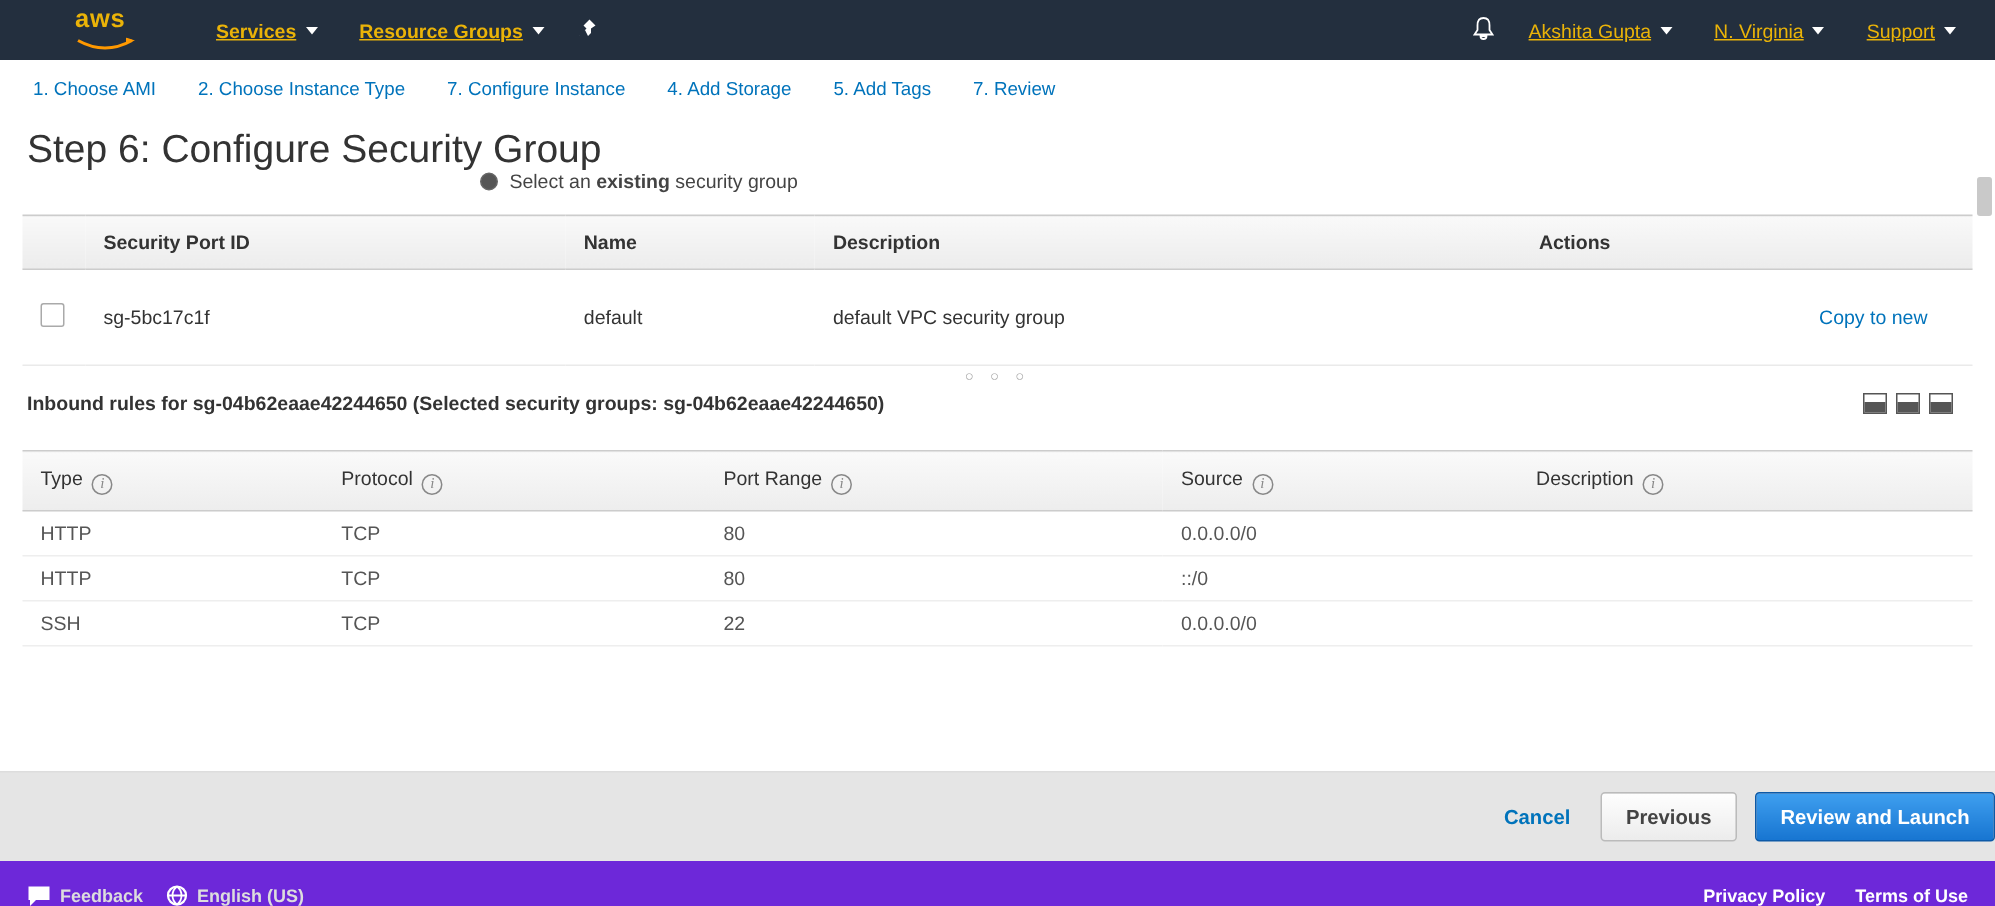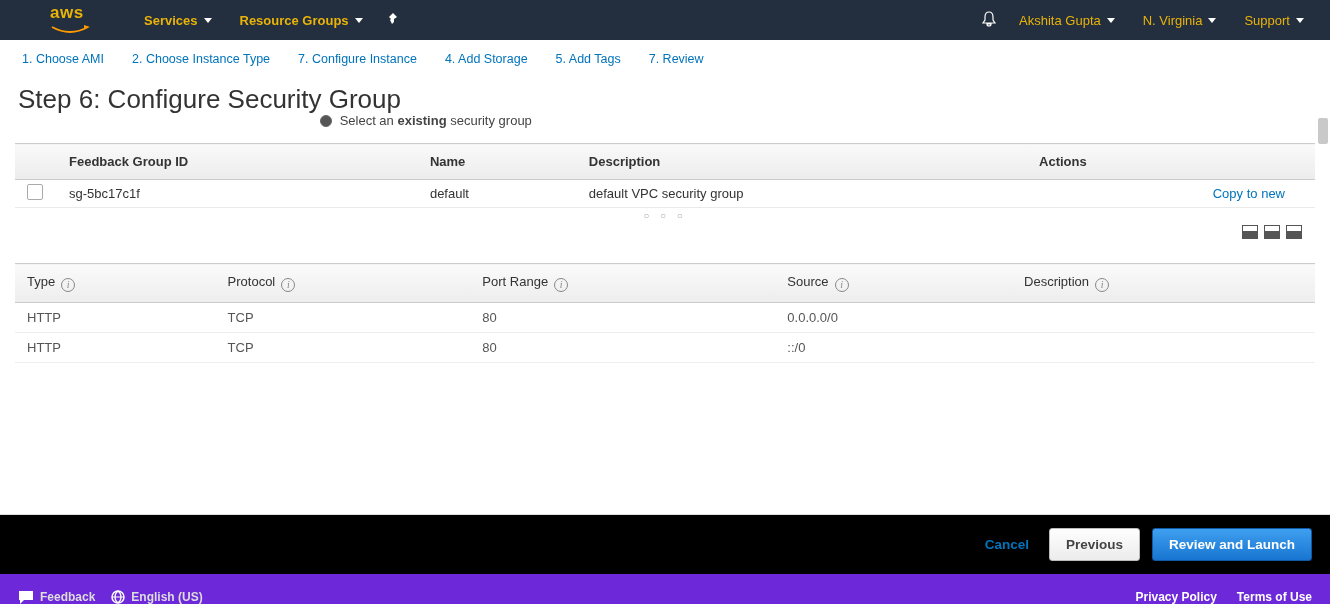--- a/index.html
+++ b/index.html
@@ -3,21 +3,21 @@
 <meta charset="utf-8">
 <style>
 * { margin: 0; padding: 0; box-sizing: border-box; font-family: "Amazon Ember", "Helvetica Neue", Arial, sans-serif; }
 body { width: 1330px; height: 604px; background: #fff; color: #333; position: relative; overflow: hidden; }
 
 
 .navbar { height: 40px; background: #232f3e; display: flex; align-items: center; padding: 0 20px; color: #eab308; font-size: 13px; }
 .aws-logo { display: flex; align-items: center; margin-right: 40px; cursor: pointer; margin-left:30px;}
 .aws-logo-text { font-weight: 700; font-size: 17px; letter-spacing: 0.5px; }
 .aws-smile { margin-top:-2px; }
-.nav-item { display: flex; align-items: center; gap: 6px; padding: 0 14px; cursor: pointer; font-weight:700;}
+.nav-item { display: flex; align-items: center; gap: 6px; padding: 0 14px; cursor: pointer; font-weight:700;text-decoration:underline;}
 .caret-down { width: 0; height: 0; border-left: 4px solid transparent; border-right: 4px solid transparent; border-top: 5px solid #fff; }
 .pin-icon { margin-left: 8px; }
 .nav-right { margin-left: auto; display: flex; align-items: center; gap: 16px; }
 .bell-icon { display:inline-block; }
 
 
 .steps { display: flex; gap: 28px; padding: 12px 22px 10px; font-size: 12.5px; }
 .step { color: #0073bb; cursor: pointer; padding-bottom: 6px; }
 .step.active { color: #e47911; border-bottom: 2px solid #e47911; font-weight: 400;}
 
@@ -26,21 +26,21 @@
 
 
 .radio-row { text-align:center; margin-top:-2px; color:#444; font-size:13px; height:16px; overflow:hidden; padding-left:320px; text-align:left;}
 .radio-row .existing-strong { font-weight:700; }
 .radio-row .radio-dot { display:inline-block; width:12px; height:12px; border-radius:50%; background:#555; border:1px solid #666; vertical-align:-2px; margin-right:4px;}
 
 
 .sg-table, .rules-table { width: calc(100% - 30px); margin: 14px 15px 0; border-collapse: collapse; font-size: 13px; }
 .sg-table thead th { background: linear-gradient(#f9f9f9,#ececec); border-top:1px solid #ccc; border-bottom:1px solid #ccc; text-align:left; padding: 10px 12px; font-weight:700; color:#333; }
 .sg-table thead th:first-child { width:42px; padding-left:14px;}
-.sg-table td { padding: 4px 12px; border-bottom: 1px solid #eaeaea; }
+.sg-table td { padding: 22px 12px; border-bottom: 1px solid #eaeaea; }
 .sg-table .check { width:16px; height:16px; border:1px solid #aaa; border-radius:2px; display:inline-block; }
 .copy-link { color:#0073bb; cursor:pointer; }
 .actions-cell { text-align:right; padding-right:30px !important;}
 
 
 .drag-dots { text-align:center; font-size:10px; color:#aaa; letter-spacing:4px; margin-top:2px;}
 
 
 .inbound-label { font-size:13px; font-weight:700; padding: 4px 18px 0; display:flex; align-items:center;}
 .panel-icons { margin-left:auto; display:flex; gap:6px; padding-right:10px;}
@@ -49,21 +49,21 @@
 
 .rules-table { margin-top:24px; }
 .rules-table thead th { background: linear-gradient(#fafafa,#ededed); border-top:1px solid #ccc; border-bottom:1px solid #ccc; text-align:left; padding:10px 12px; font-weight:400;}
 .rules-table td { padding:7px 12px; border-bottom:1px solid #eee; color:#555;}
 .info-icon { display:inline-block; width:14px; height:14px; border:1.4px solid #888; border-radius:50%; font-size:10px; line-height:12px; text-align:center; color:#888; margin-left:6px; vertical-align:-2px; font-style: italic; font-family: Georgia, serif;}
 
 
 .vscroll { position:absolute; right:2px; top:118px; width:10px; height:26px; background:#c9c9c9; border-radius:2px;}
 
 
-.action-bar { position:absolute; bottom:30px; left:0; right:0; height:60px; border-top:1px solid #ddd; display:flex; align-items:center; justify-content:flex-end; gap:12px; padding-right:18px; background:#000000;}
+.action-bar { position:absolute; bottom:30px; left:0; right:0; height:60px; border-top:1px solid #ddd; display:flex; align-items:center; justify-content:flex-end; gap:12px; background:#e5e5e5;}
 .btn-cancel { color:#0073bb; cursor:pointer; font-size:13.5px; font-weight:700; padding:0 8px;}
 .btn-prev { background: linear-gradient(#fefefe,#ececec); border:1px solid #bbb; border-radius:3px; padding:8px 16px; font-size:13.5px; font-weight:700; color:#444; cursor:pointer;}
 .btn-review { background: linear-gradient(#3f9fef,#1775d1); border:1px solid #0d5aa7; border-radius:3px; padding:8px 16px; font-size:13.5px; font-weight:700; color:#fff; cursor:pointer;}
 
 
 .footer { position:absolute; bottom:0; left:0; right:0; height:30px; background:#6d28d9; color:#ddd; display:flex; align-items:flex-end; font-size:12px; padding:0 18px;}
 .footer-left { display:flex; align-items:center; gap:16px;}
 .footer-left .fitem { display:flex; align-items:center; gap:6px; cursor:pointer; font-weight:700;}
 .footer-right { margin-left:auto; display:flex; align-items:center; gap:20px;}
 .footer-link { color:#fff; cursor:pointer; font-weight:700;}
@@ -131,40 +131,41 @@
   <span class="radio-dot"></span>
   <span>Select an </span><span class="existing-strong">existing</span><span> security group</span>
 </div>
 
 <div class="vscroll"></div>
 
 <table class="sg-table">
   <thead>
     <tr>
       <th></th>
-      <th>Feedback Group ID</th>
+      <th>Security Port ID</th>
       <th>Name</th>
       <th>Description</th>
       <th style="text-align:left; padding-right:30px;">Actions</th>
     </tr>
   </thead>
   <tbody>
     <tr>
       <td><span class="check"></span></td>
       <td>sg-5bc17c1f</td>
       <td>default</td>
       <td>default VPC security group</td>
       <td class="actions-cell"><span class="copy-link">Copy to new</span></td>
     </tr>
   </tbody>
 </table>
 
 <div class="drag-dots">○ ○ ○</div>
 
 <div class="inbound-label">
+  <span>Inbound rules for sg-04b62eaae42244650 (Selected security groups: sg-04b62eaae42244650)</span>
   <span class="panel-icons">
     <span class="panel-icon"></span>
     <span class="panel-icon"></span>
     <span class="panel-icon"></span>
   </span>
 </div>
 
 <table class="rules-table">
   <thead>
     <tr>
@@ -181,20 +182,27 @@
       <td>TCP</td>
       <td>80</td>
       <td>0.0.0.0/0</td>
       <td></td>
     </tr>
     <tr>
       <td>HTTP</td>
       <td>TCP</td>
       <td>80</td>
       <td>::/0</td>
+      <td></td>
+    </tr>
+    <tr>
+      <td>SSH</td>
+      <td>TCP</td>
+      <td>22</td>
+      <td>0.0.0.0/0</td>
       <td></td>
     </tr>
   </tbody>
 </table>
 
 <div class="action-bar">
   <span class="btn-cancel">Cancel</span>
   <button class="btn-prev">Previous</button>
   <button class="btn-review">Review and Launch</button>
 </div>

